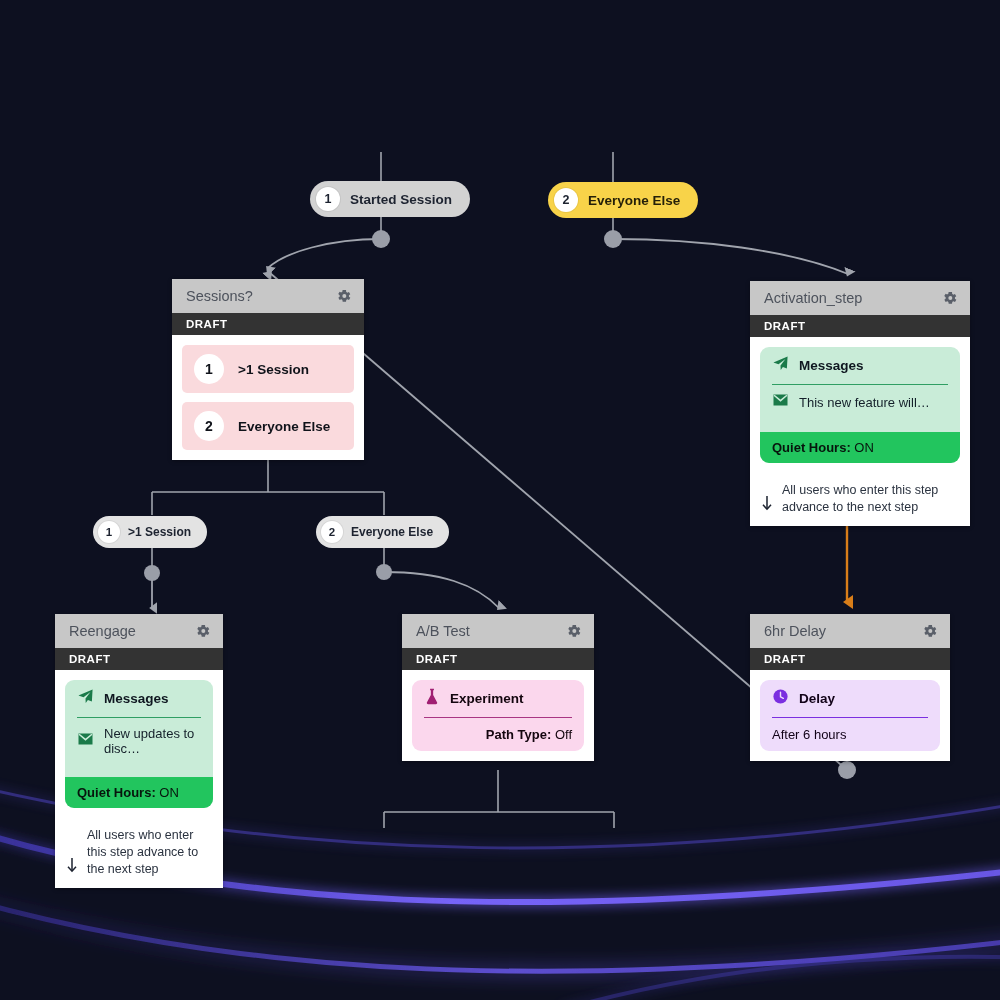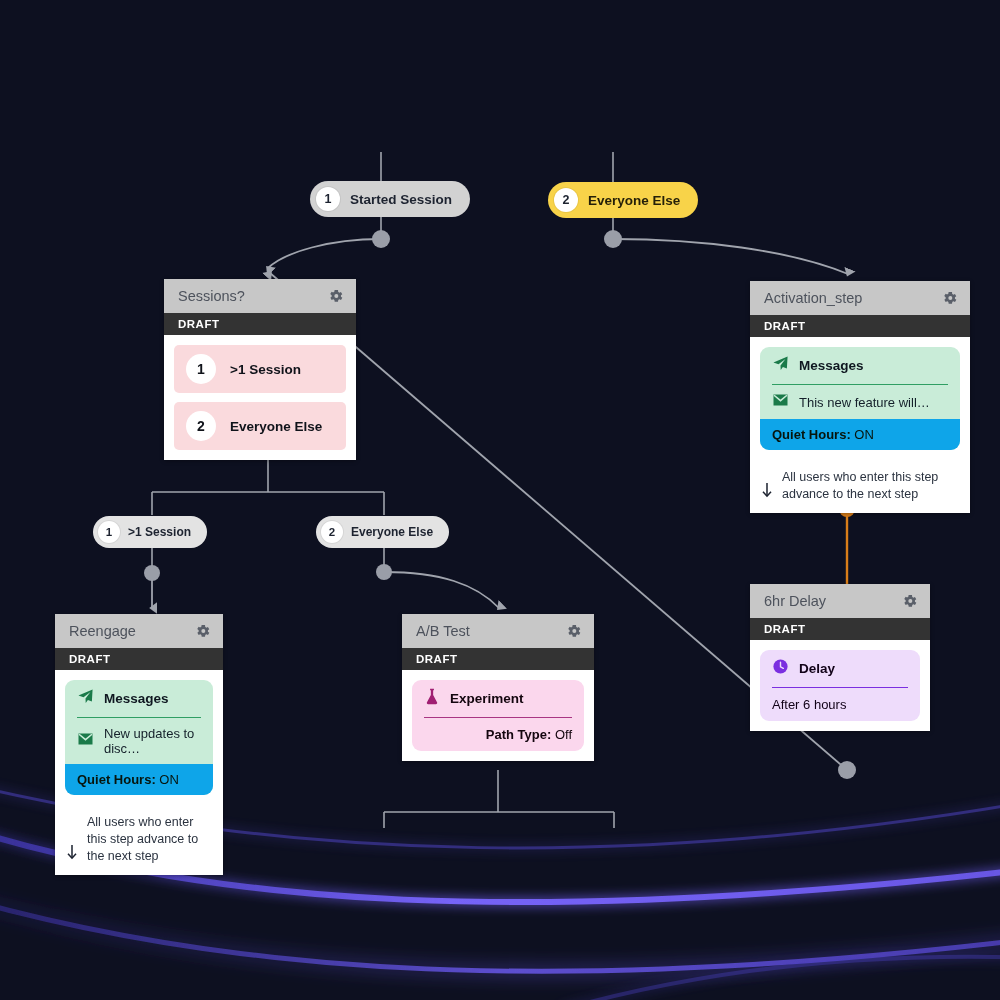--- a/index.html
+++ b/index.html
@@ -52,21 +52,21 @@
   .node-body{padding:10px 10px 10px 10px;}
 
   
   .panel{border-radius:9px;overflow:hidden;}
   .panel.green{background:#c9ecd8;}
   .panel-row{display:flex;align-items:center;gap:10px;padding:8px 12px;}
   .panel.green .panel-title{font-size:13.5px;font-weight:700;color:#0f1720;}
   .panel .divider{height:1px;background:#2f9e63;margin:0 12px;}
   .panel.green .panel-sub{font-size:13px;color:#14202a;font-weight:400;}
   .quiet{
-    background:#0ea5e9;padding:8px 12px;font-size:13px;color:#07150d;
+    background:#22c55e;padding:8px 12px;font-size:13px;color:#07150d;margin-top:13px;
   }
   .quiet b{font-weight:700;}
 
   
   .panel.pink{background:#fbd7ed;text-align:right;}
   .panel.pink .divider{background:#a93583;}
   .panel.pink .panel-title{font-size:13.5px;font-weight:700;color:#14060f;}
   .panel.pink .panel-sub{font-size:13px;color:#14060f;padding:9px 12px;}
   .panel.pink .panel-sub b{font-weight:700;}
 
@@ -198,21 +198,21 @@
   <div class="pill small" style="left:93px;top:516px;">
     <span class="num">1</span>
     <span>&gt;1 Session</span>
   </div>
 
   <div class="pill small" style="left:316px;top:516px;">
     <span class="num">2</span>
     <span>Everyone Else</span>
   </div>
 
-  <div class="node" style="left:164px;top:279px;width:192px;">
+  <div class="node" style="left:172px;top:279px;width:192px;">
     <div class="node-header">
       <span>Sessions?</span>
       <span class="gear">
         <svg width="16" height="16" viewBox="0 0 24 24" fill="currentColor">
             <path d="M19.4 13a7.6 7.6 0 000-2l2-1.6-2-3.4-2.4 1a7.6 7.6 0 00-1.7-1L15 3H9.9l-.4 2.6a7.6 7.6 0 00-1.7 1l-2.4-1-2 3.4L5.5 11a7.6 7.6 0 000 2l-2 1.6 2 3.4 2.4-1a7.6 7.6 0 001.7 1l.4 2.6H15l.4-2.6a7.6 7.6 0 001.7-1l2.4 1 2-3.4zM12.5 15a3 3 0 110-6 3 3 0 010 6z"></path>
           </svg>
       </span>
     </div>
     <div class="node-draft">DRAFT</div>
     <div class="node-body">
@@ -343,21 +343,21 @@
         </div>
         <div class="divider"></div>
         <div class="panel-sub">
           <b>Path Type:</b>
           <span>Off</span>
         </div>
       </div>
     </div>
   </div>
 
-  <div class="node" style="left:750px;top:584px;width:180px;">
+  <div class="node" style="left:750px;top:614px;width:200px;">
     <div class="node-header">
       <span>6hr Delay</span>
       <span class="gear">
         <svg width="16" height="16" viewBox="0 0 24 24" fill="currentColor">
             <path d="M19.4 13a7.6 7.6 0 000-2l2-1.6-2-3.4-2.4 1a7.6 7.6 0 00-1.7-1L15 3H9.9l-.4 2.6a7.6 7.6 0 00-1.7 1l-2.4-1-2 3.4L5.5 11a7.6 7.6 0 000 2l-2 1.6 2 3.4 2.4-1a7.6 7.6 0 001.7 1l.4 2.6H15l.4-2.6a7.6 7.6 0 001.7-1l2.4 1 2-3.4zM12.5 15a3 3 0 110-6 3 3 0 010 6z"></path>
           </svg>
       </span>
     </div>
     <div class="node-draft">DRAFT</div>
     <div class="node-body">

